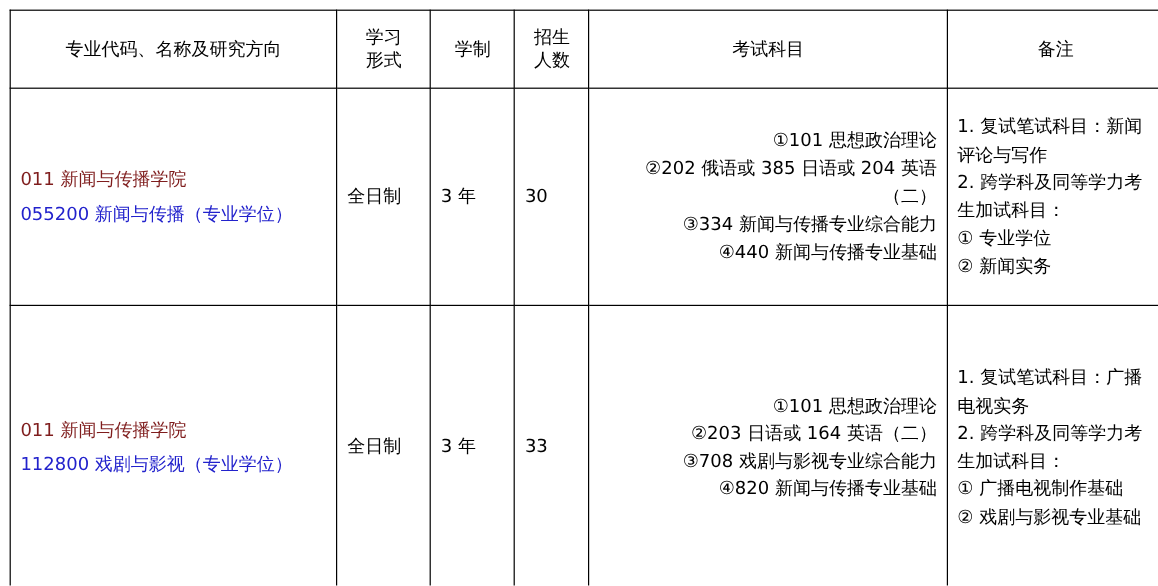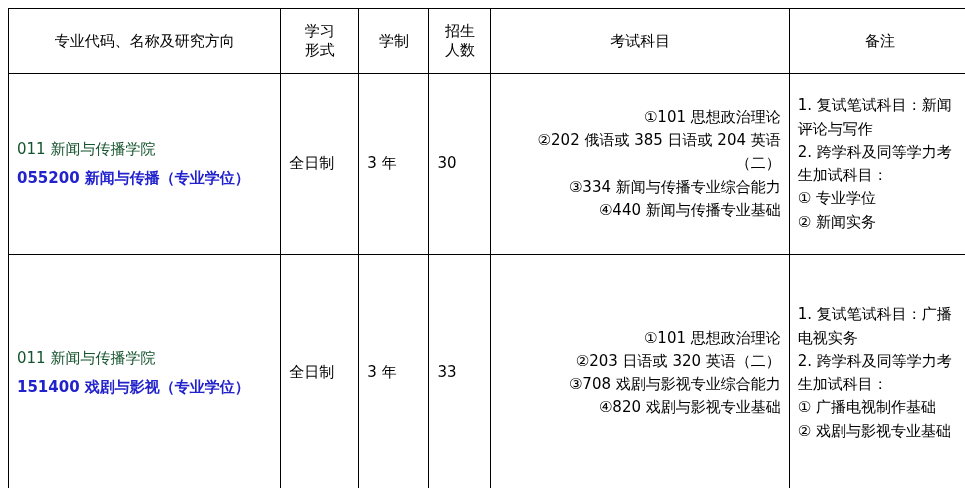--- a/index.html
+++ b/index.html
@@ -46,28 +46,28 @@
     line-height: 1.25;
   }
 
   td.major-cell {
     text-align: left;
     padding-left: 12px;
     padding-right: 10px;
   }
   .major-college {
     display: block;
-    color: #14532d;
+    color: #7f1d1d;
     font-size: 15px;
     margin-bottom: 4px;
   }
   .major-name {
     display: block;
     color: #2222cc;
-    font-weight: bold;
+    font-weight: normal;
     font-size: 15px;
     line-height: 1.6;
   }
   td.center-cell {
     font-size: 15px;
   }
   td.subject-cell {
     text-align: right;
     padding-left: 10px;
     padding-right: 8px;
@@ -142,30 +142,30 @@
       <td class="remark-cell">
         <span class="line">1. 复试笔试科目：新闻评论与写作</span>
         <span class="line">2. 跨学科及同等学力考生加试科目：</span>
         <span class="line">① 专业学位</span>
         <span class="line">② 新闻实务</span>
       </td>
     </tr>
     <tr class="row-2">
       <td class="major-cell">
         <span class="major-college">011 新闻与传播学院</span>
-        <span class="major-name">151400 戏剧与影视（专业学位）</span>
+        <span class="major-name">112800 戏剧与影视（专业学位）</span>
       </td>
       <td class="center-cell">全日制</td>
       <td class="center-cell">3 年</td>
       <td class="center-cell">33</td>
       <td class="subject-cell">
         <span class="line">①101 思想政治理论</span>
-        <span class="line">②203 日语或 320 英语（二）</span>
+        <span class="line">②203 日语或 164 英语（二）</span>
         <span class="line">③708 戏剧与影视专业综合能力</span>
-        <span class="line">④820 戏剧与影视专业基础</span>
+        <span class="line">④820 新闻与传播专业基础</span>
       </td>
       <td class="remark-cell">
         <span class="line">1. 复试笔试科目：广播电视实务</span>
         <span class="line">2. 跨学科及同等学力考生加试科目：</span>
         <span class="line">① 广播电视制作基础</span>
         <span class="line">② 戏剧与影视专业基础</span>
       </td>
     </tr>
   </tbody>
 </table>

